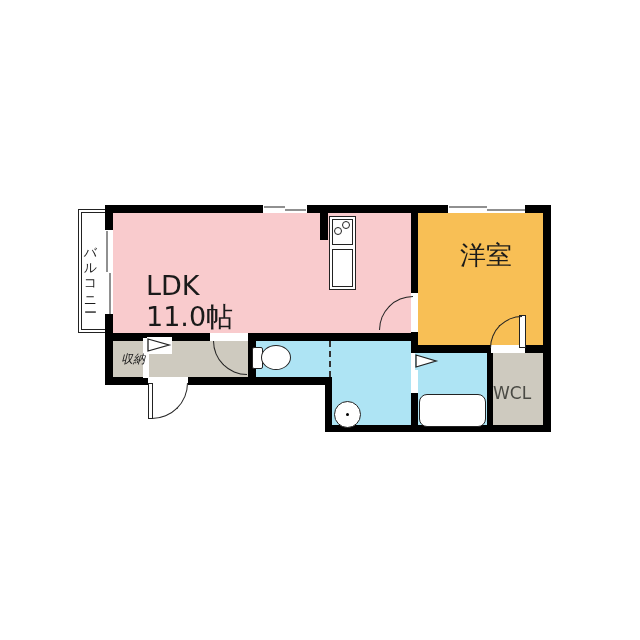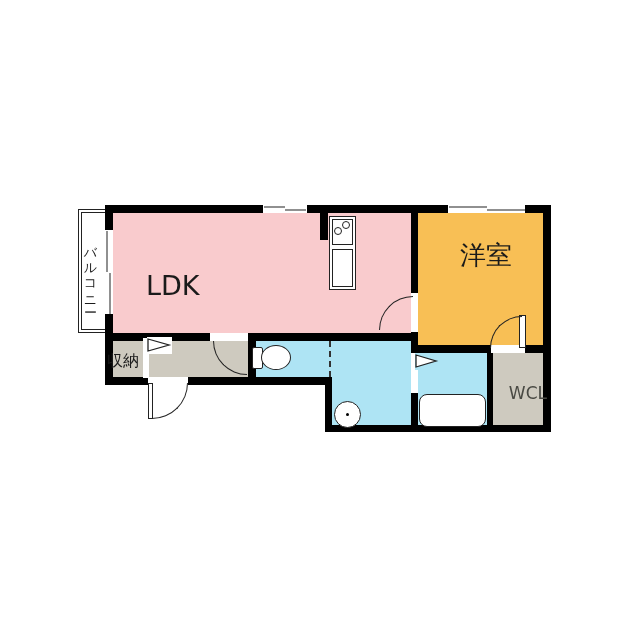--- a/index.html
+++ b/index.html
@@ -98,24 +98,25 @@
 
   <div class="fixture" style="left:334px;top:401px;width:27px;height:27px;border-width:1.5px;border-radius:50%;"></div>
   <div class="sym" style="left:346px;top:413px;width:3px;height:3px;background:#000;border-radius:50%;"></div>
 
   <div class="fixture" style="left:419px;top:394px;width:67px;height:33px;border-radius:8px;"></div>
 
   <div class="lbl" style="left:82px;top:216px;width:17px;height:114px;writing-mode:vertical-rl;font-size:13px;letter-spacing:2px;text-align:center;">バルコニー</div>
 
   <div class="lbl" style="left:146px;top:222px;width:180px;text-align:left;font-size:27px;line-height:1.15;margin-top:48px;">
     <div>LDK</div>
+    <div>11.0帖</div>
   </div>
 
   <div class="lbl" style="left:426px;top:241px;width:120px;text-align:center;font-size:26px;line-height:1.15;">
     <div>洋室</div>
   </div>
 
-  <div class="lbl" style="left:107px;top:351px;width:38px;text-align:left;font-size:16px;">収納</div>
+  <div class="lbl" style="left:107px;top:351px;width:38px;text-align:right;font-size:12px;font-style:italic;">収納</div>
 
 
-  <div class="lbl" style="left:493px;top:383px;width:54px;text-align:right;font-size:17px;color:var(--wcltext);">WCL</div>
+  <div class="lbl" style="left:493px;top:383px;width:54px;text-align:left;font-size:17px;color:var(--wcltext);">WCL</div>
 
 </div>
 
 </body></html>

